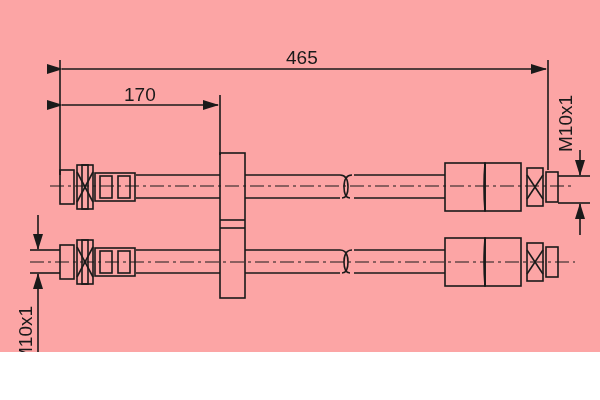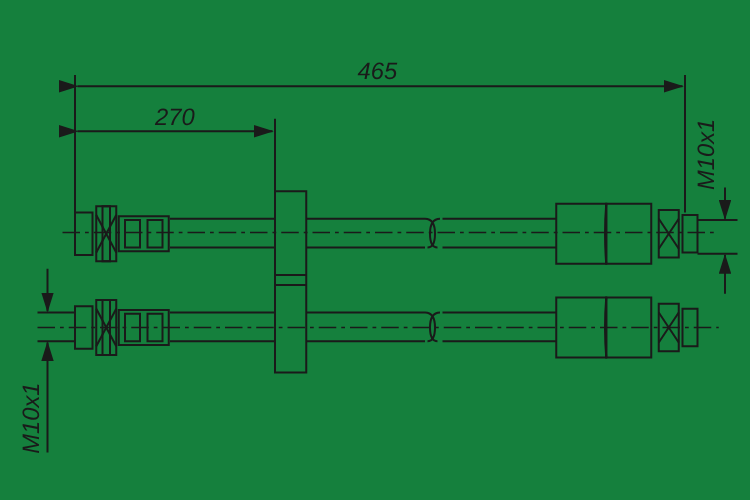--- a/index.html
+++ b/index.html
@@ -1,16 +1,16 @@
 <!DOCTYPE html>
 <html><head>
 <meta charset="utf-8">
 <style>
   html,body{margin:0;padding:0;background:#fff;}
-  #canvas{position:relative;width:600px;height:400px;overflow:hidden;background:#15803d;font-style:italic;}
+  #canvas{position:relative;width:600px;height:352px;overflow:hidden;background:#fca5a5;}
   svg{position:absolute;left:0;top:0;}
   .lbl{position:absolute;font-family:"Liberation Sans",sans-serif;font-size:19px;color:#1a1a1a;line-height:1;}
   .rot{transform-origin:left top;transform:rotate(-90deg);}
 </style>
 </head>
 <body>
 
 <div id="canvas">
   <svg width="600" height="400" viewBox="0 0 600 400" fill="none" stroke="#1a1a1a" stroke-width="1.6">
     <defs>
@@ -99,16 +99,16 @@
 
     <g>
       <line x1="30" y1="250" x2="60" y2="250"></line>
         <line x1="30" y1="273" x2="60" y2="273"></line>
       <line x1="38" y1="215" x2="38" y2="249" marker-end="url(#ah)"></line>
       <line x1="38" y1="362" x2="38" y2="274" marker-end="url(#ah)"></line>
     </g>
   </svg>
 
   <div class="lbl" style="left:286px;top:48px;">465</div>
-  <div class="lbl" style="left:124px;top:85px;">270</div>
+  <div class="lbl" style="left:124px;top:85px;">170</div>
   <div class="lbl rot" style="left:556px;top:152px;">M10x1</div>
   <div class="lbl rot" style="left:16px;top:363px;">M10x1</div>
 </div>
 
 </body></html>

